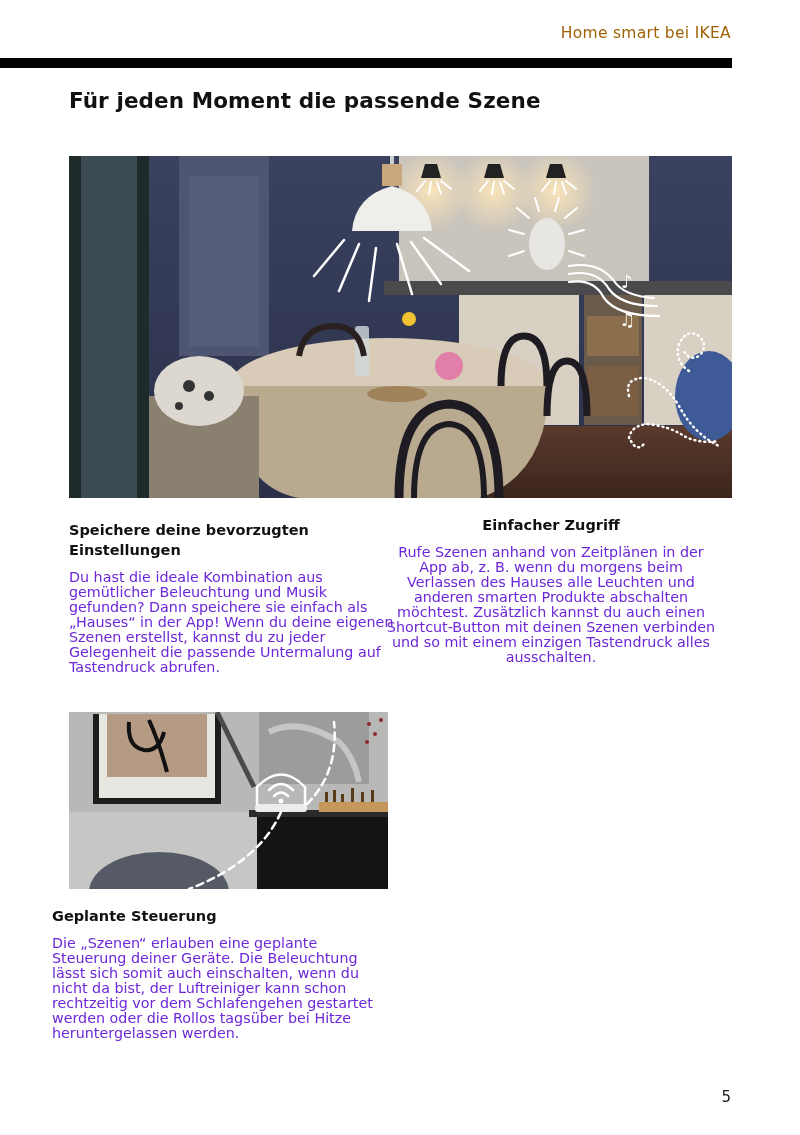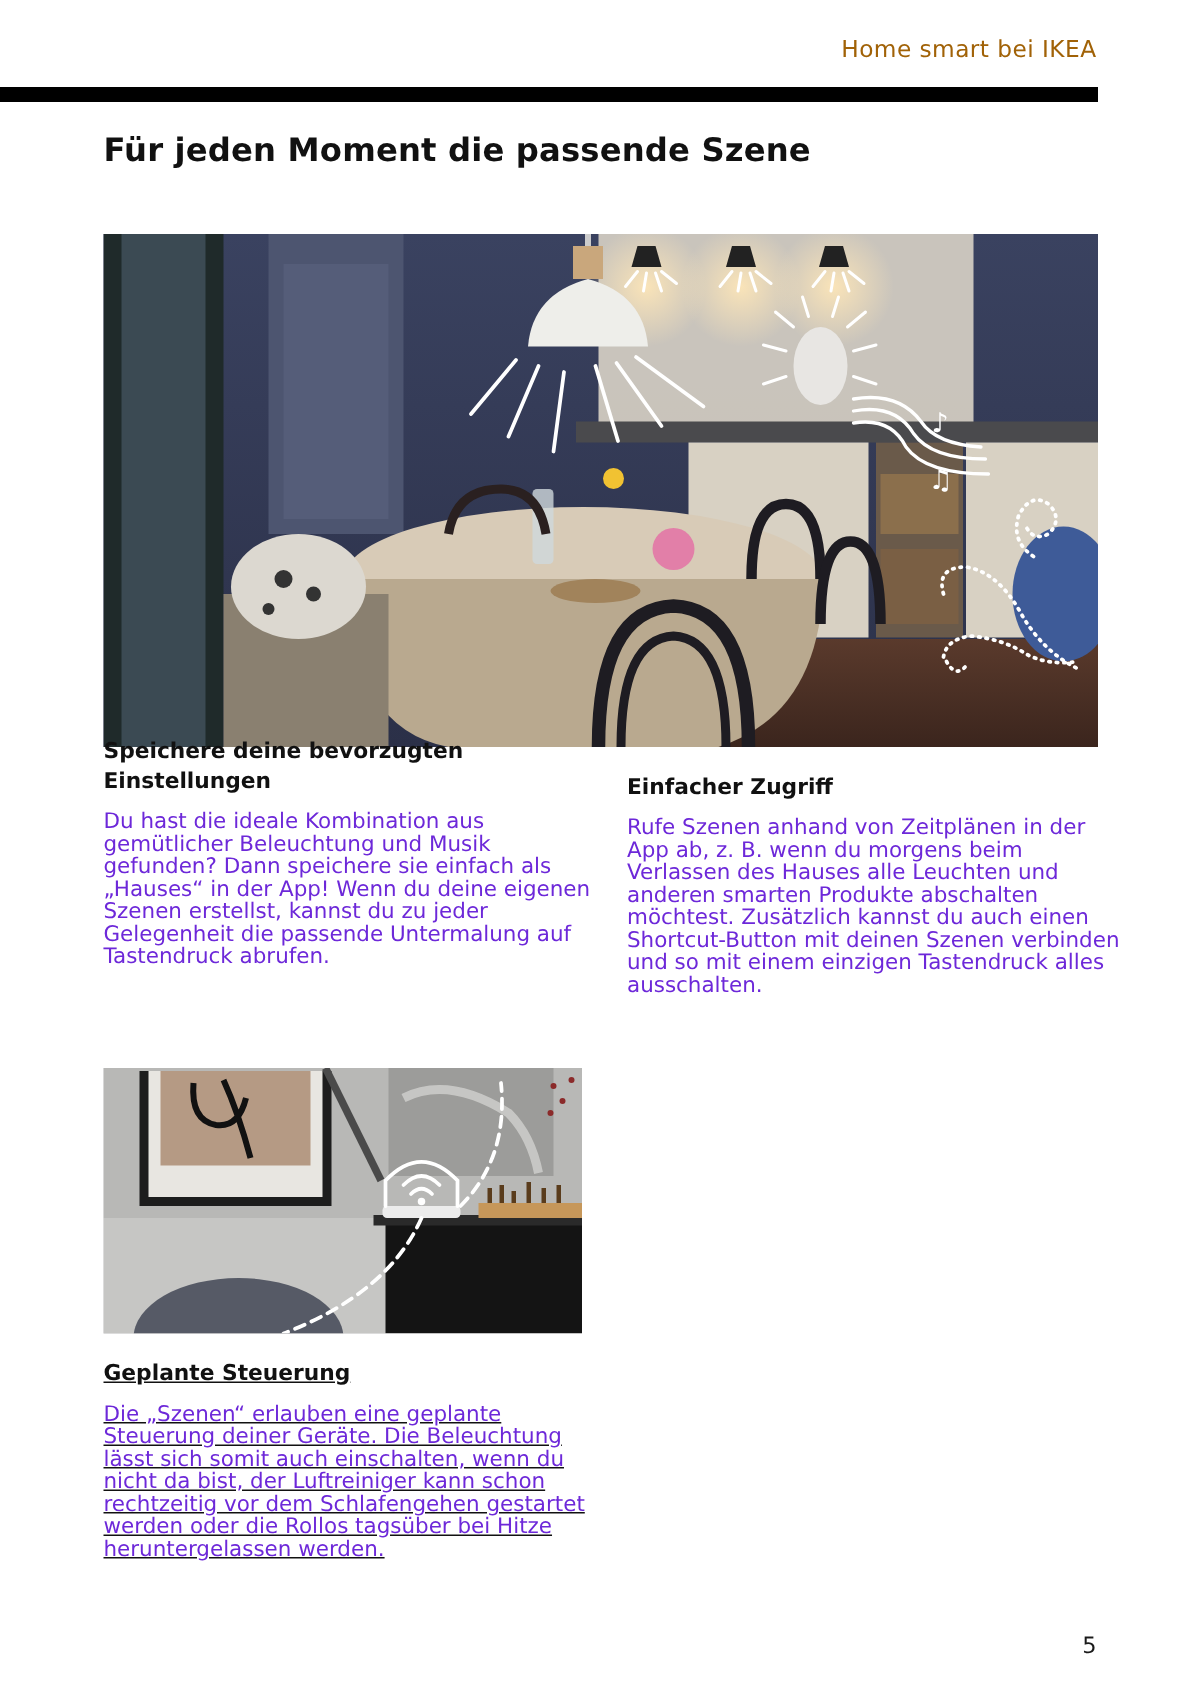--- a/index.html
+++ b/index.html
@@ -24,23 +24,23 @@
   }
   .hero svg, .thumb svg { display: block; width: 100%; height: 100%; }
 
   .col { position: absolute; width: 330px; }
   .col h2 {
     font-size: 14.5px; font-weight: bold; line-height: 20px; color: #111; margin-bottom: 10px;
   }
   .col p {
     font-size: 14.3px; line-height: 15px; color: #6d28d9;
   }
-  .col-left  { left: 69px;  top: 491px; }
-  .col-right { left: 418px; top: 515px; }
-  .col-bottom { left: 69px; top: 906px; text-decoration: underline; }
+  .col-left  { left: 69px;  top: 520px; }
+  .col-right { left: 386px; top: 515px; text-align: center; }
+  .col-bottom { left: 52px; top: 906px; }
 
   .thumb {
     position: absolute; left: 69px; top: 712px; width: 319px; height: 177px;
     overflow: hidden; background: #bfbfbf;
   }
   .page-number {
     position: absolute; right: 69px; top: 1088px; font-size: 15px; color: #1a1a1a;
   }
 </style>
 </head>

